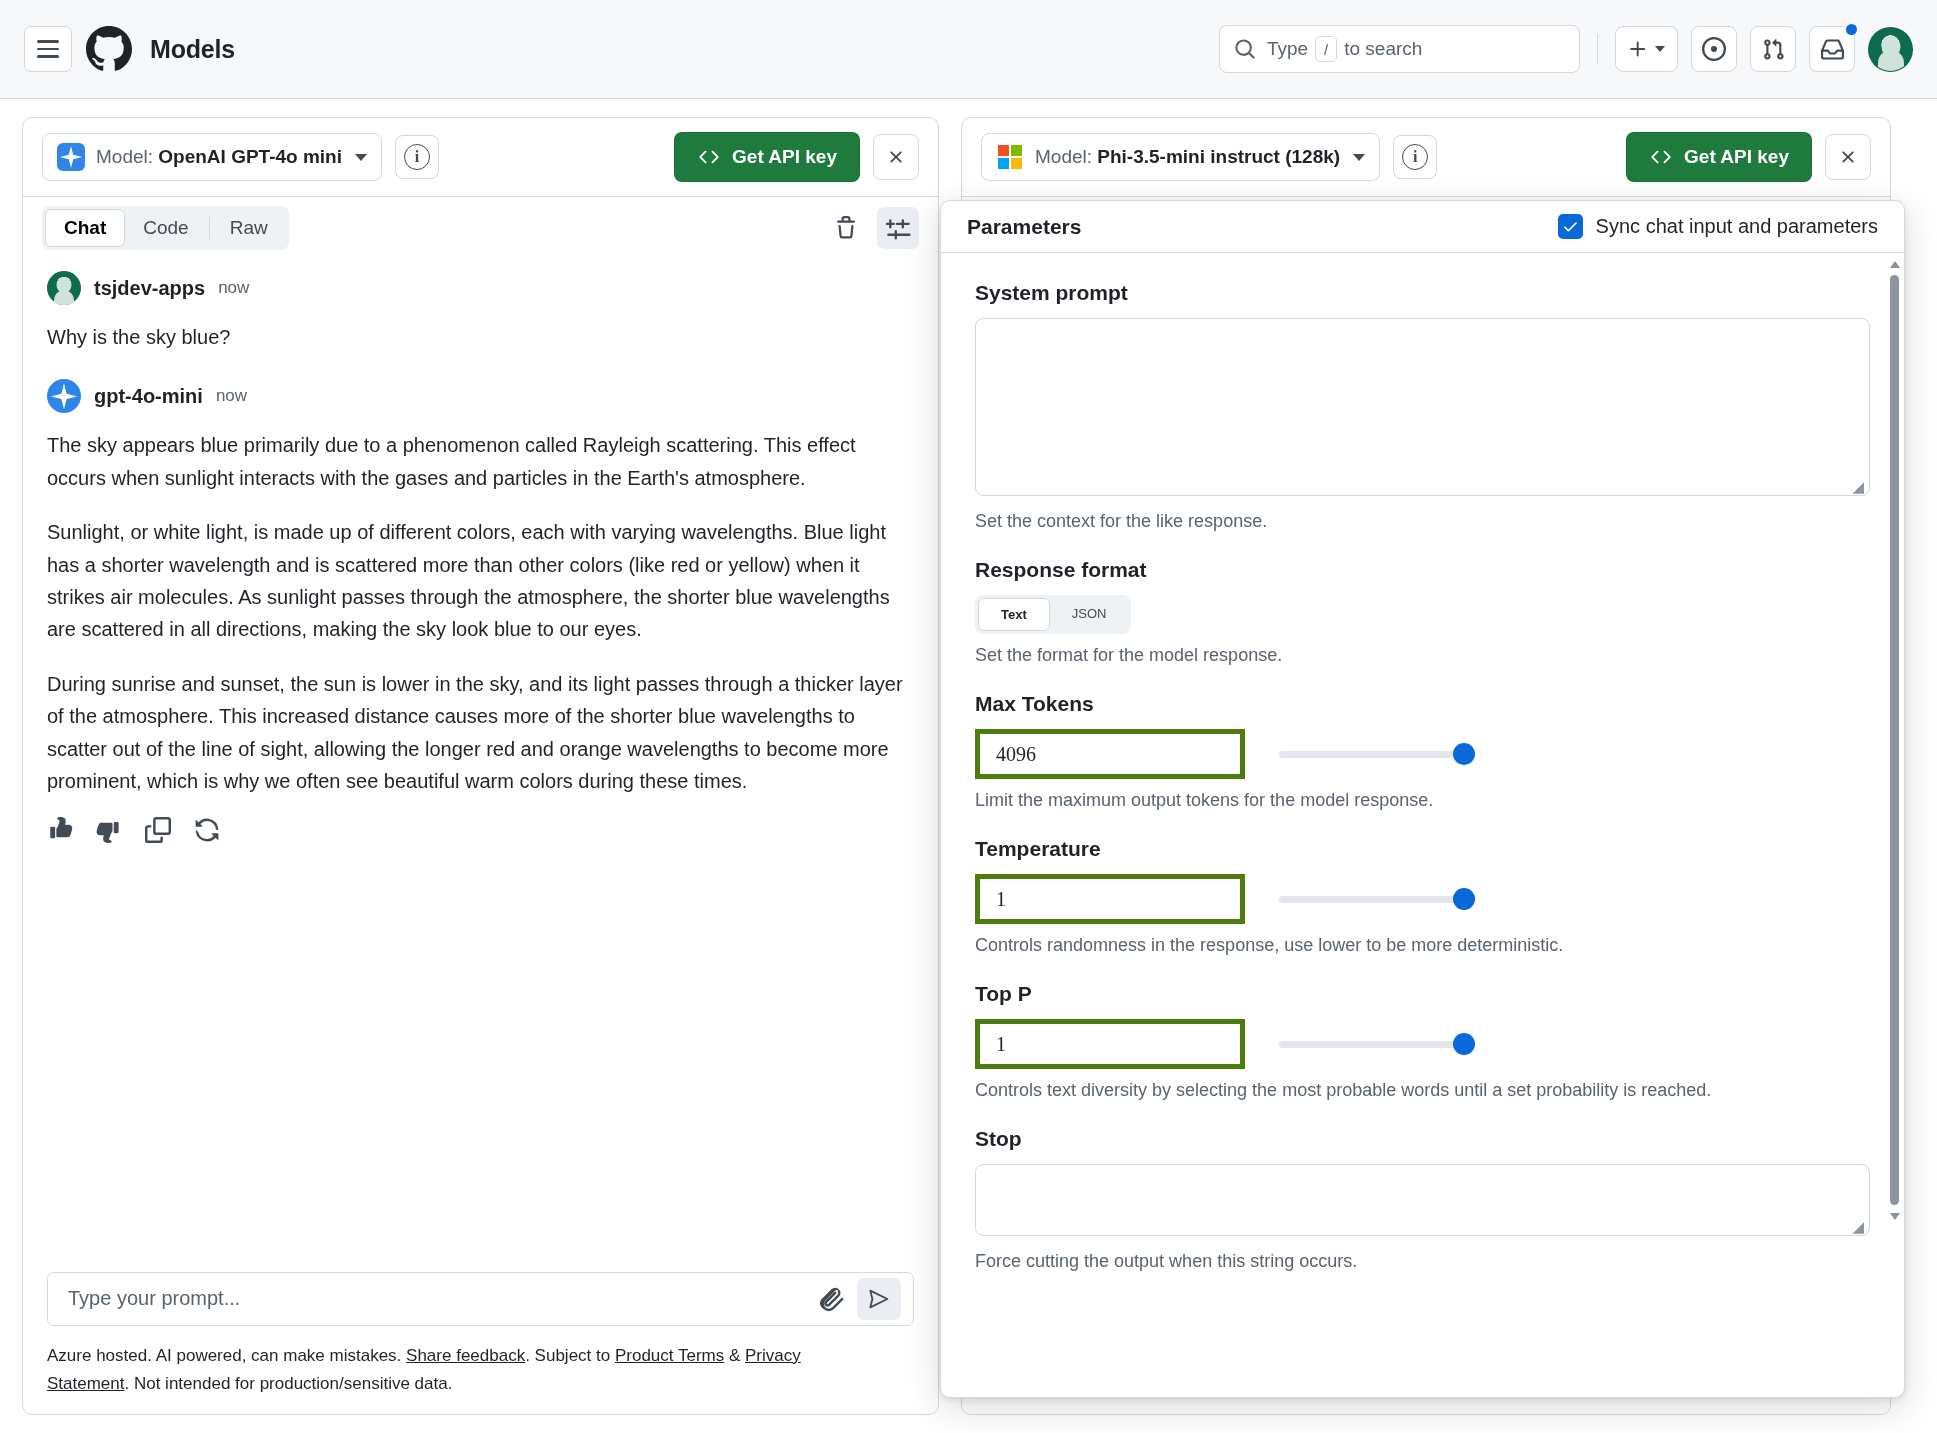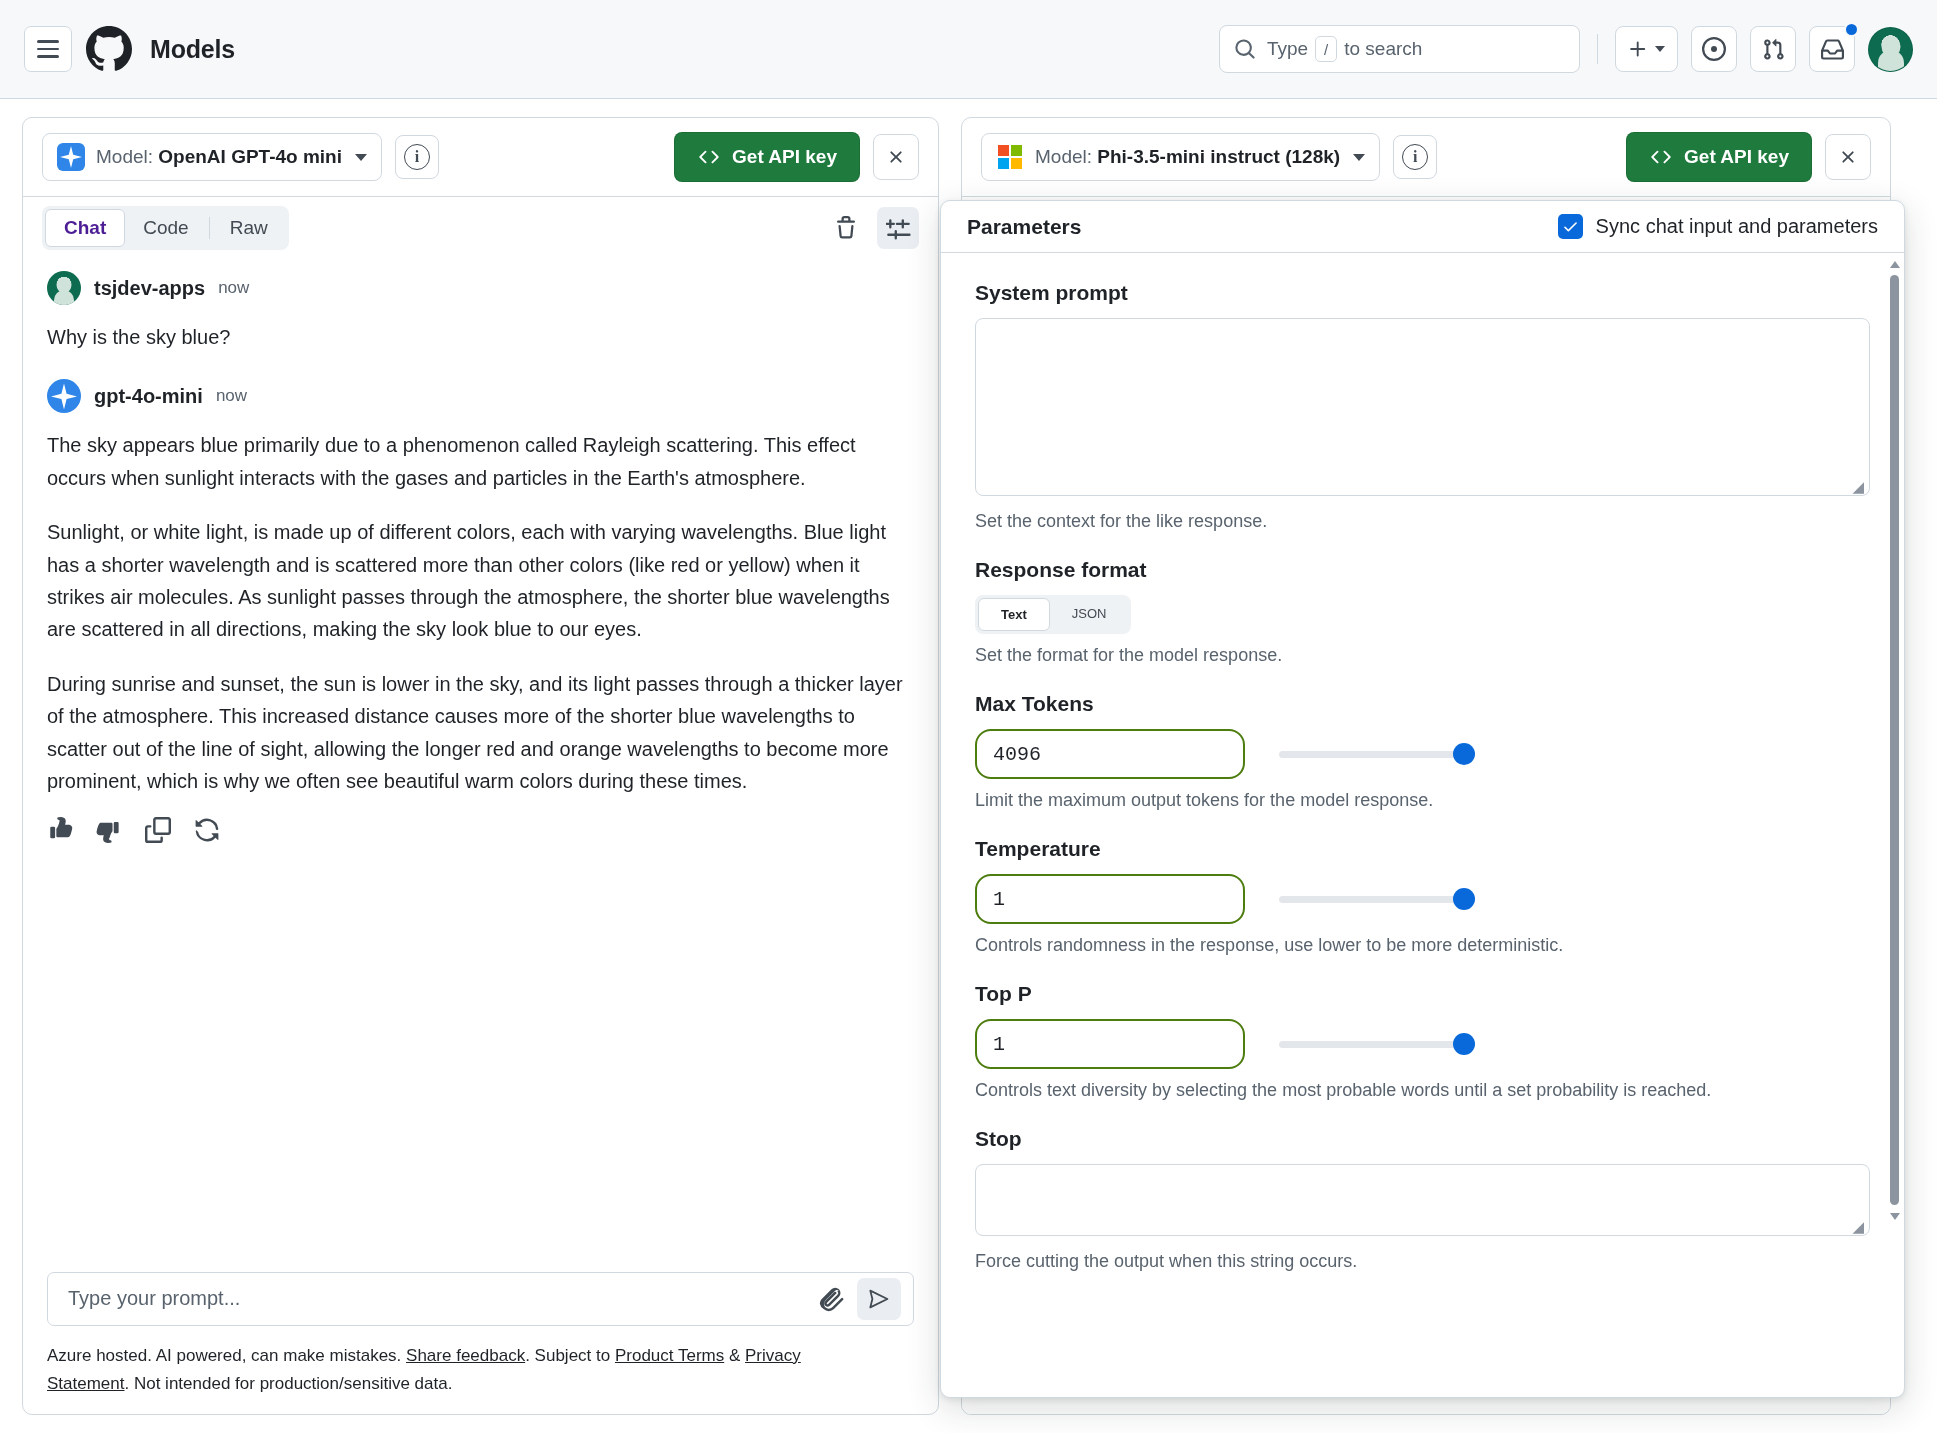--- a/index.html
+++ b/index.html
@@ -108,21 +108,21 @@
     border-radius:8px; color:#fff; font-size:19px; font-weight:600;
     display:flex;align-items:center;gap:11px;padding:0 22px;cursor:pointer; white-space:nowrap;
   }
   .btn-close { width:46px;height:46px;border:1px solid #d1d9e0;border-radius:8px;background:#fff;
     display:flex;align-items:center;justify-content:center;cursor:pointer;font-size:24px;color:#424a53; }
 
   
   .tabbar { height:62px; display:flex; align-items:center; padding:0 19px; flex:0 0 auto; }
   .seg { display:flex; align-items:center; background:#eff2f5; border-radius:8px; padding:3px; }
   .seg-item { padding:7px 18px; font-size:19px; color:#424a53; border-radius:6px; cursor:pointer; line-height:1.2; }
-  .seg-item.active { background:#fff; color:#4c1d95; font-weight:600; border:1px solid #d1d9e0; }
+  .seg-item.active { background:#fff; color:#000000; font-weight:600; border:1px solid #d1d9e0; }
   .seg-sep { width:1px;height:22px;background:#d1d9e0; margin:0 2px; }
   .tabbar-right { margin-left:auto; display:flex; gap:10px; }
   .sq-btn { width:42px;height:42px;border-radius:7px;background:transparent;border:1px solid transparent;
     display:flex;align-items:center;justify-content:center;cursor:pointer; }
   .sq-btn.on { background:#eaeef2; }
 
   
   .chat-body { flex:1 1 auto; overflow:hidden; padding:12px 24px 0 24px; }
   .msg { margin-bottom:26px; }
   .msg-head { display:flex; align-items:center; gap:13px; margin-bottom:16px; }
@@ -191,23 +191,23 @@
   .ta.stop { height:72px; }
   .ta-box { position:relative; }
   .ta-grip { position:absolute; right:6px; bottom:4px; color:#8c959f; font-size:15px; pointer-events:none; }
 
   .seg2 { display:inline-flex; background:#eff2f5; border-radius:8px; padding:3px; }
   .seg2 .opt { padding:8px 22px; font-size:13px; color:#424a53; border-radius:6px; cursor:pointer; }
   .seg2 .opt.active { background:#fff; color:#1f2328; font-weight:600; border:1px solid #d1d9e0; }
 
   .row { display:flex; align-items:center; gap:34px; }
   .num-in {
-    width:270px; height:50px; border:2px solid #4d7c0f; border-radius:16px;
+    width:270px; height:50px; border:5px solid #4d7c0f; border-radius:0;
     padding:0 16px; font-size:20px; color:#1f2328; outline:none;
-    font-family:Liberation Mono, monospace; background:#fff;
+    font-family:Liberation Serif, serif; background:#fff;
   }
   .slider { position:relative; width:196px; height:24px; display:flex; align-items:center; }
   .slider .track { width:100%; height:7px; border-radius:4px; background:#e3e7eb; }
   .slider .knob { position:absolute; width:22px;height:22px;border-radius:50%;background:#0969da; cursor:grab; }
 
   .vscroll { position:absolute; right:5px; top:8px; width:9px; height:1180px; }
   .vscroll .thumb { position:absolute; top:14px; left:0; width:9px; height:930px;
     background:#8c959f; border-radius:5px; }
   .vscroll .arrowup, .vscroll .arrowdn { position:absolute; left:0; width:0;height:0;
     border-left:5px solid transparent;border-right:5px solid transparent; }

